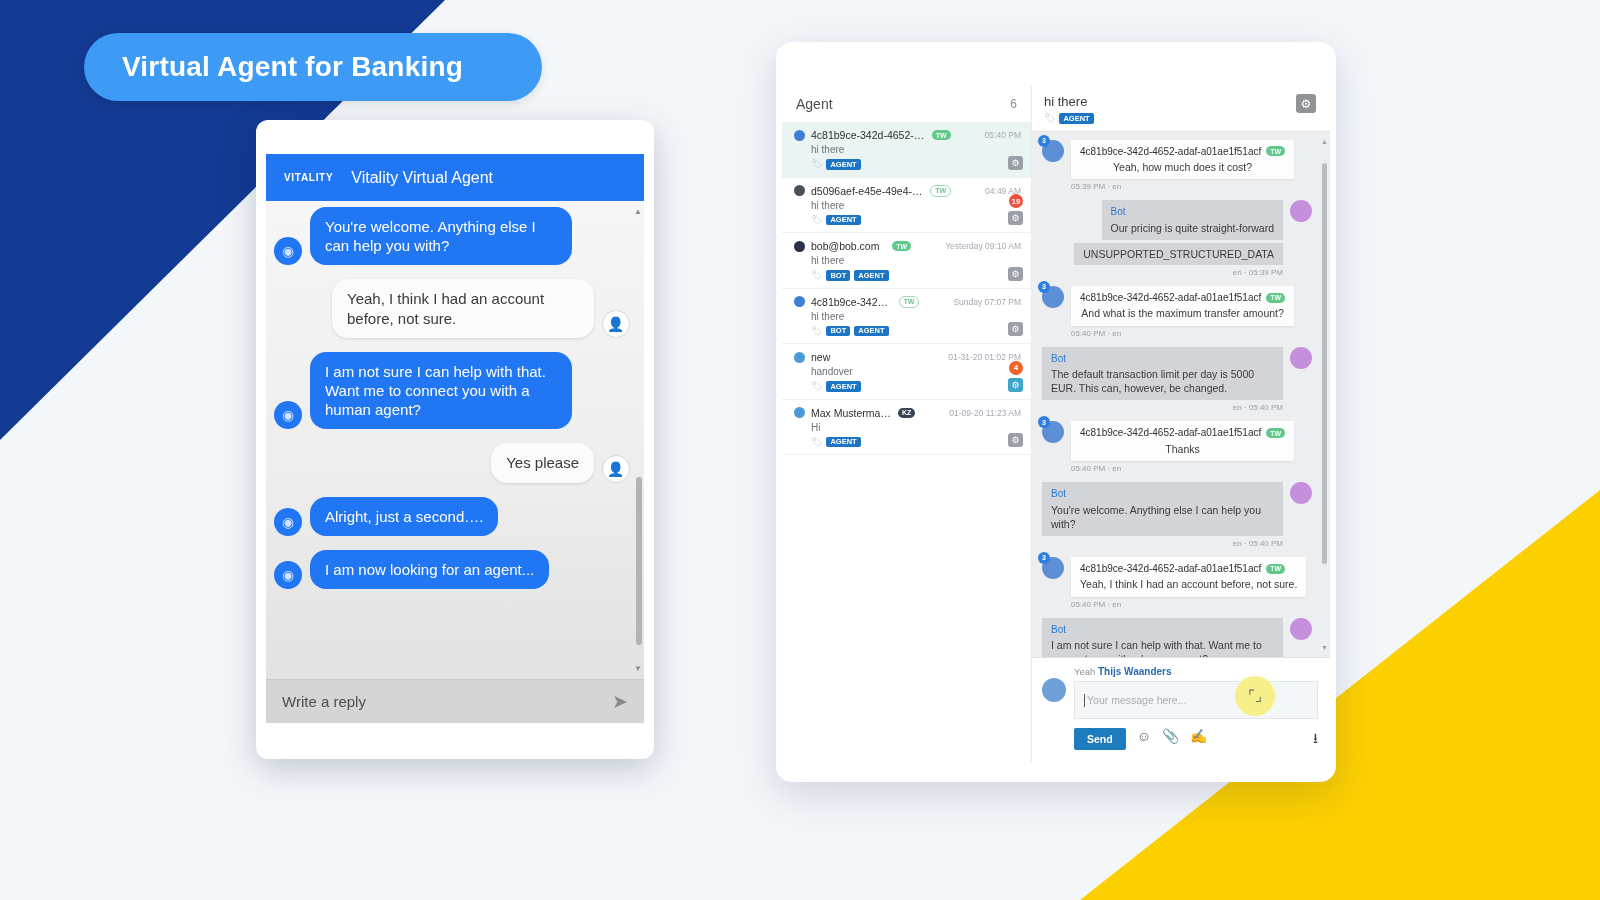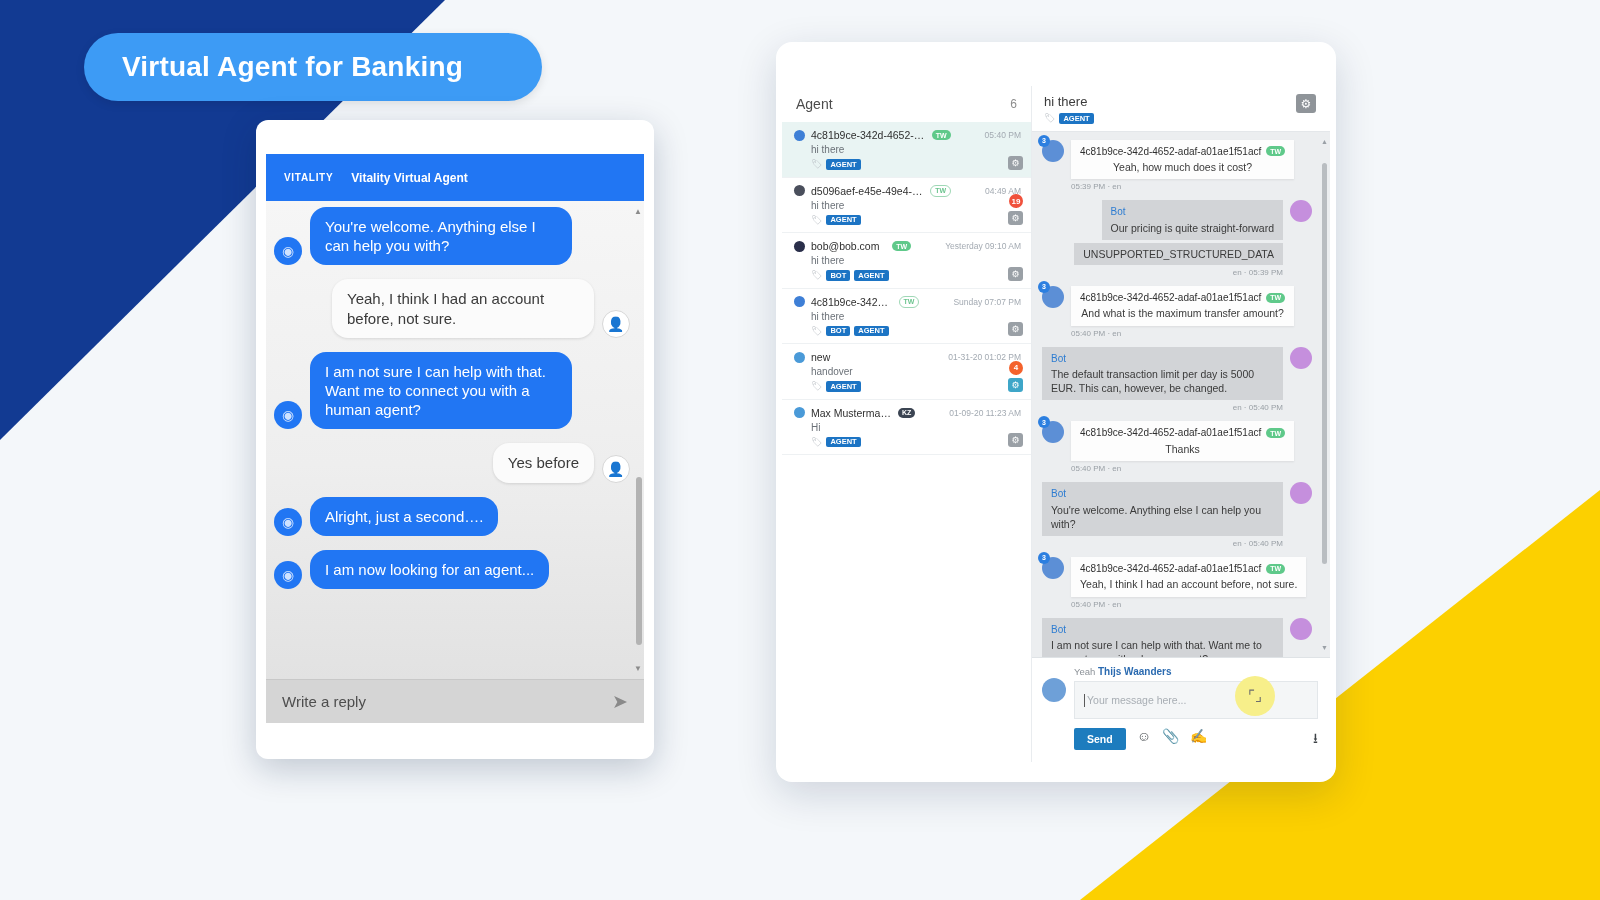--- a/index.html
+++ b/index.html
@@ -44,21 +44,21 @@
   .phone-inner {
     position: absolute; left: 10px; top: 34px; right: 10px; bottom: 36px;
     display: flex; flex-direction: column; overflow: hidden;
   }
   .phone-header {
     height: 47px; background: #2176f3; color: #fff;
     display: flex; align-items: center; gap: 18px; padding: 0 18px;
     flex: none;
   }
   .phone-brand { font-size: 10px; font-weight: bold; letter-spacing: .7px; }
-  .phone-title { font-size: 12px; font-weight: bold; }
+  .phone-title { font-size: 16px; font-weight: normal; }
 
   .phone-chat {
     flex: 1; position: relative; overflow: hidden;
     background: linear-gradient(180deg, #f6f6f6 0%, #eeeeee 55%, #e2e2e2 100%);
     padding: 6px 14px 4px 8px;
   }
   .msg-row { display: flex; align-items: flex-end; margin-bottom: 14px; }
   .msg-row.out { justify-content: flex-end; }
   .bot-ava {
     width: 28px; height: 28px; border-radius: 50%;
@@ -277,21 +277,21 @@
           <div class="bub usr">Yeah, I think I had an account before, not sure.</div>
           <div class="usr-ava">👤</div>
         </div>
 
         <div class="msg-row">
           <div class="bot-ava">◉</div>
           <div class="bub bot">I am not sure I can help with that. Want me to connect you with a human agent?</div>
         </div>
 
         <div class="msg-row out">
-          <div class="bub usr">Yes before</div>
+          <div class="bub usr">Yes please</div>
           <div class="usr-ava">👤</div>
         </div>
 
         <div class="msg-row">
           <div class="bot-ava">◉</div>
           <div class="bub bot">Alright, just a second….</div>
         </div>
 
         <div class="msg-row">
           <div class="bot-ava">◉</div>

